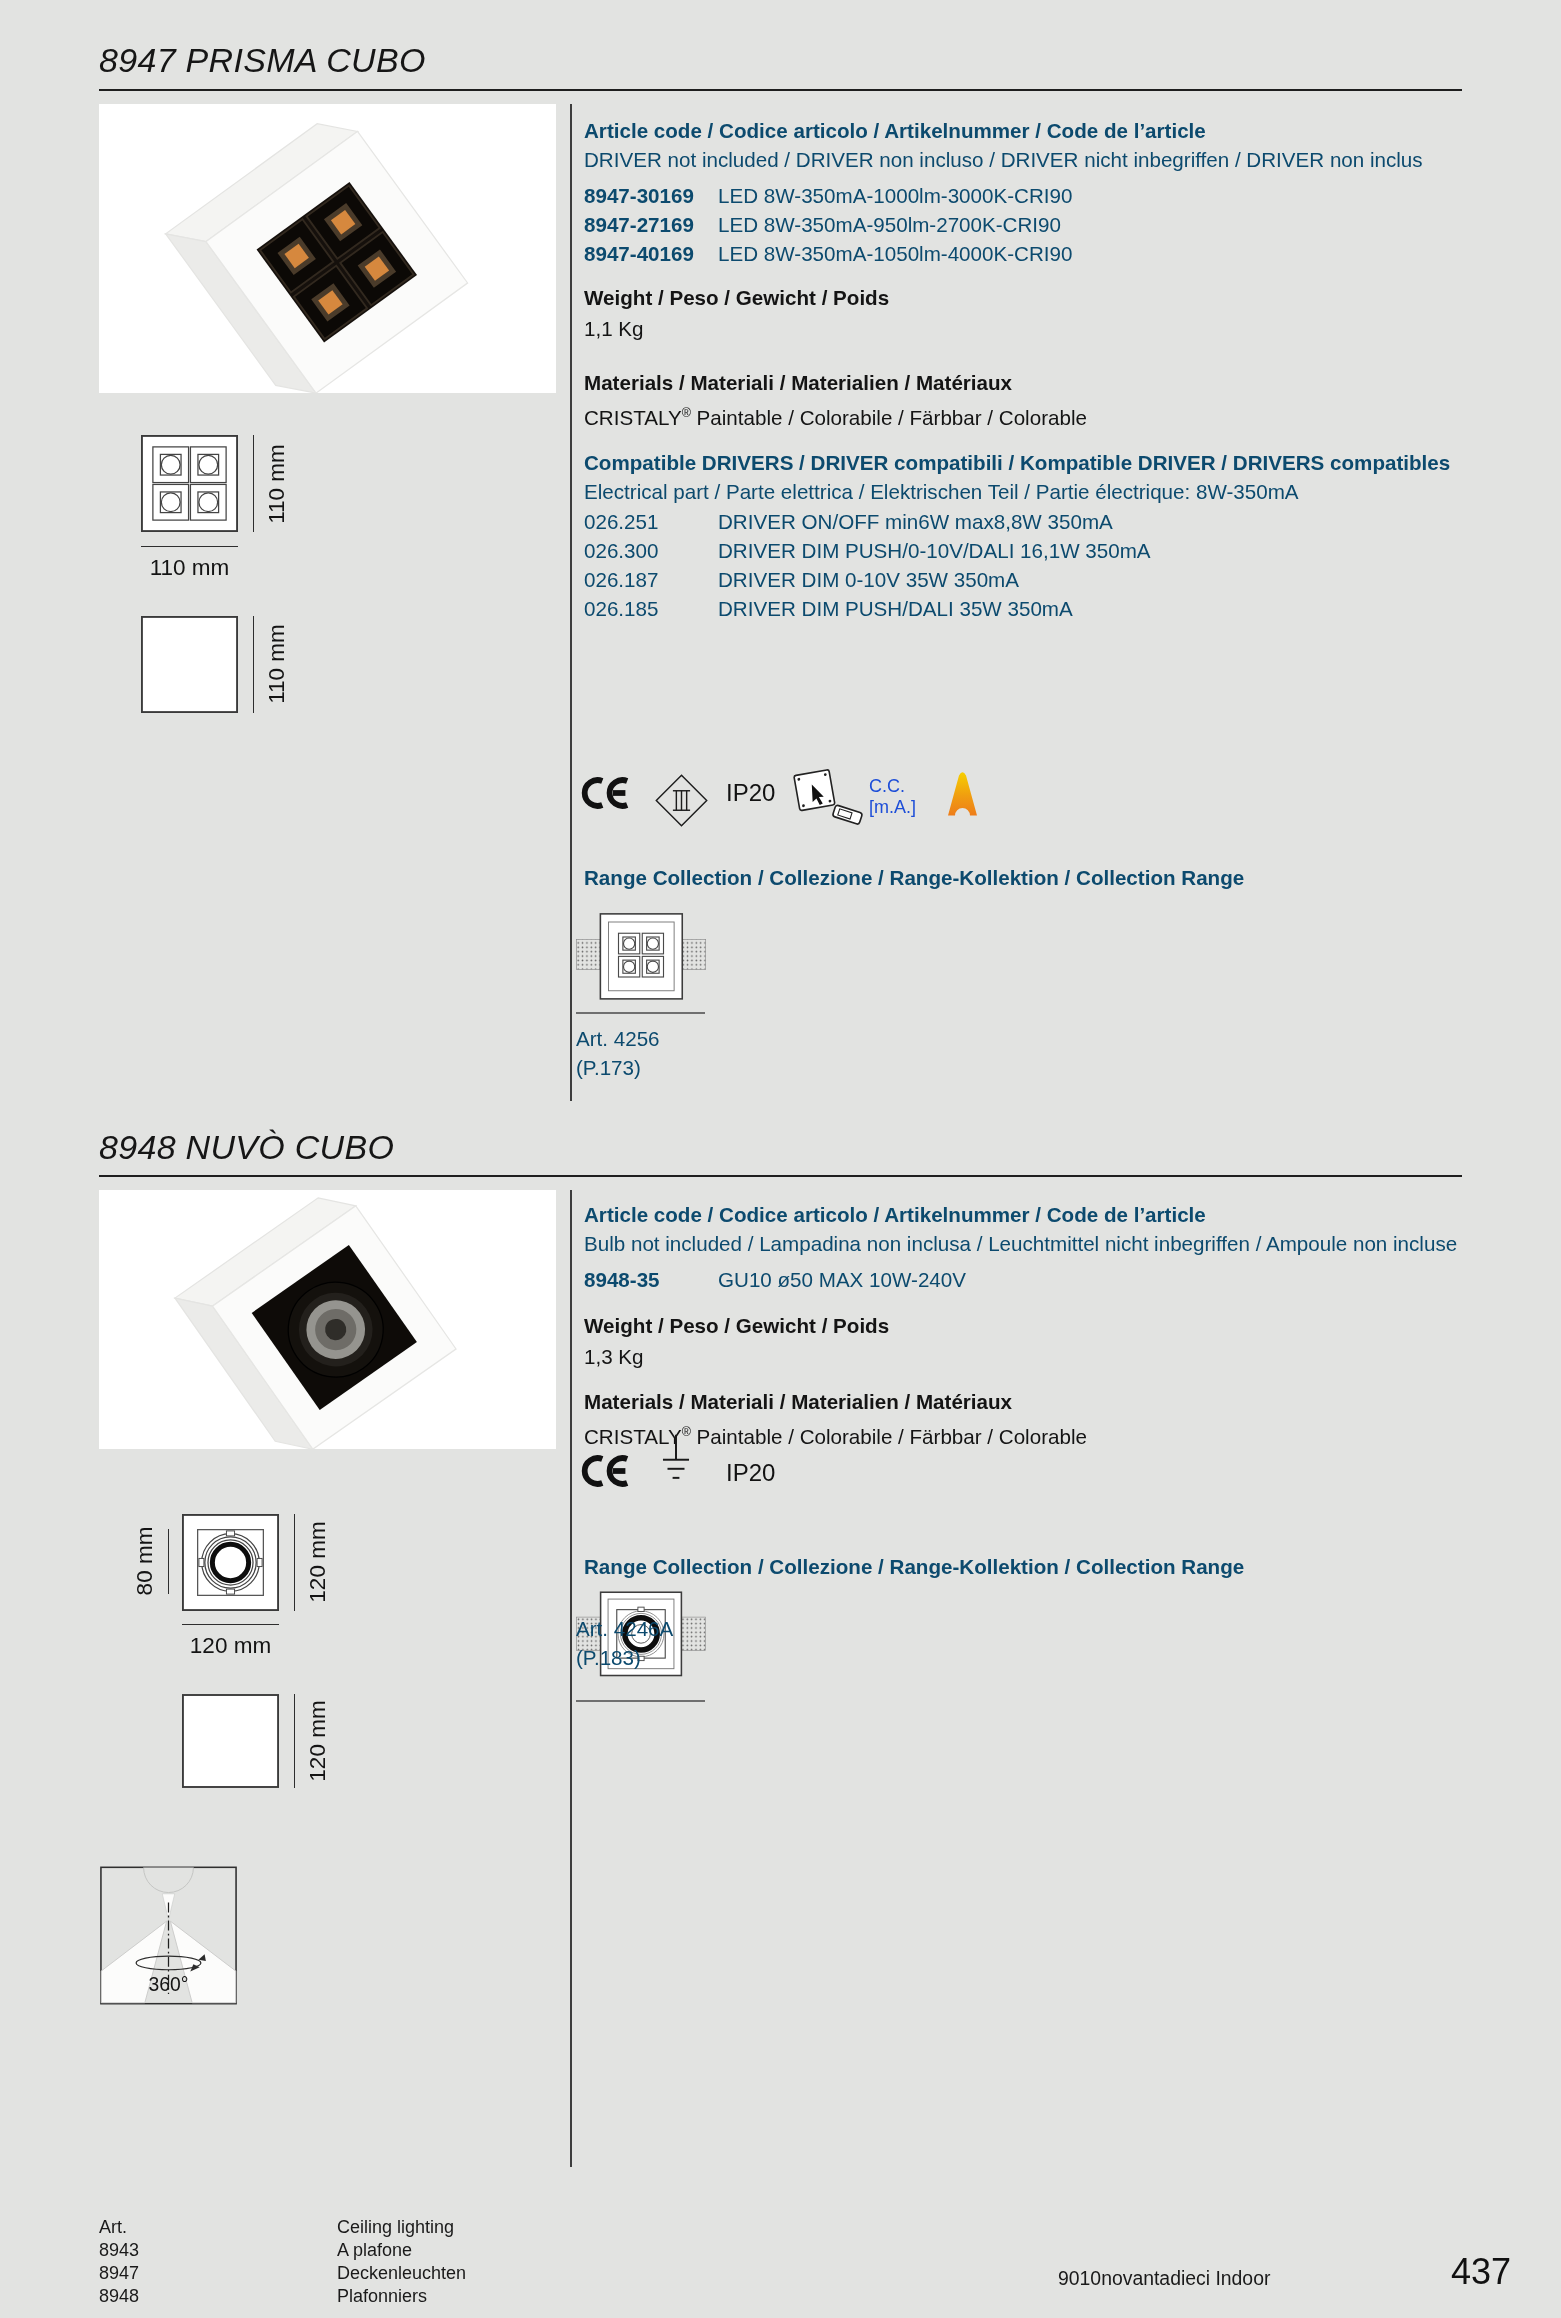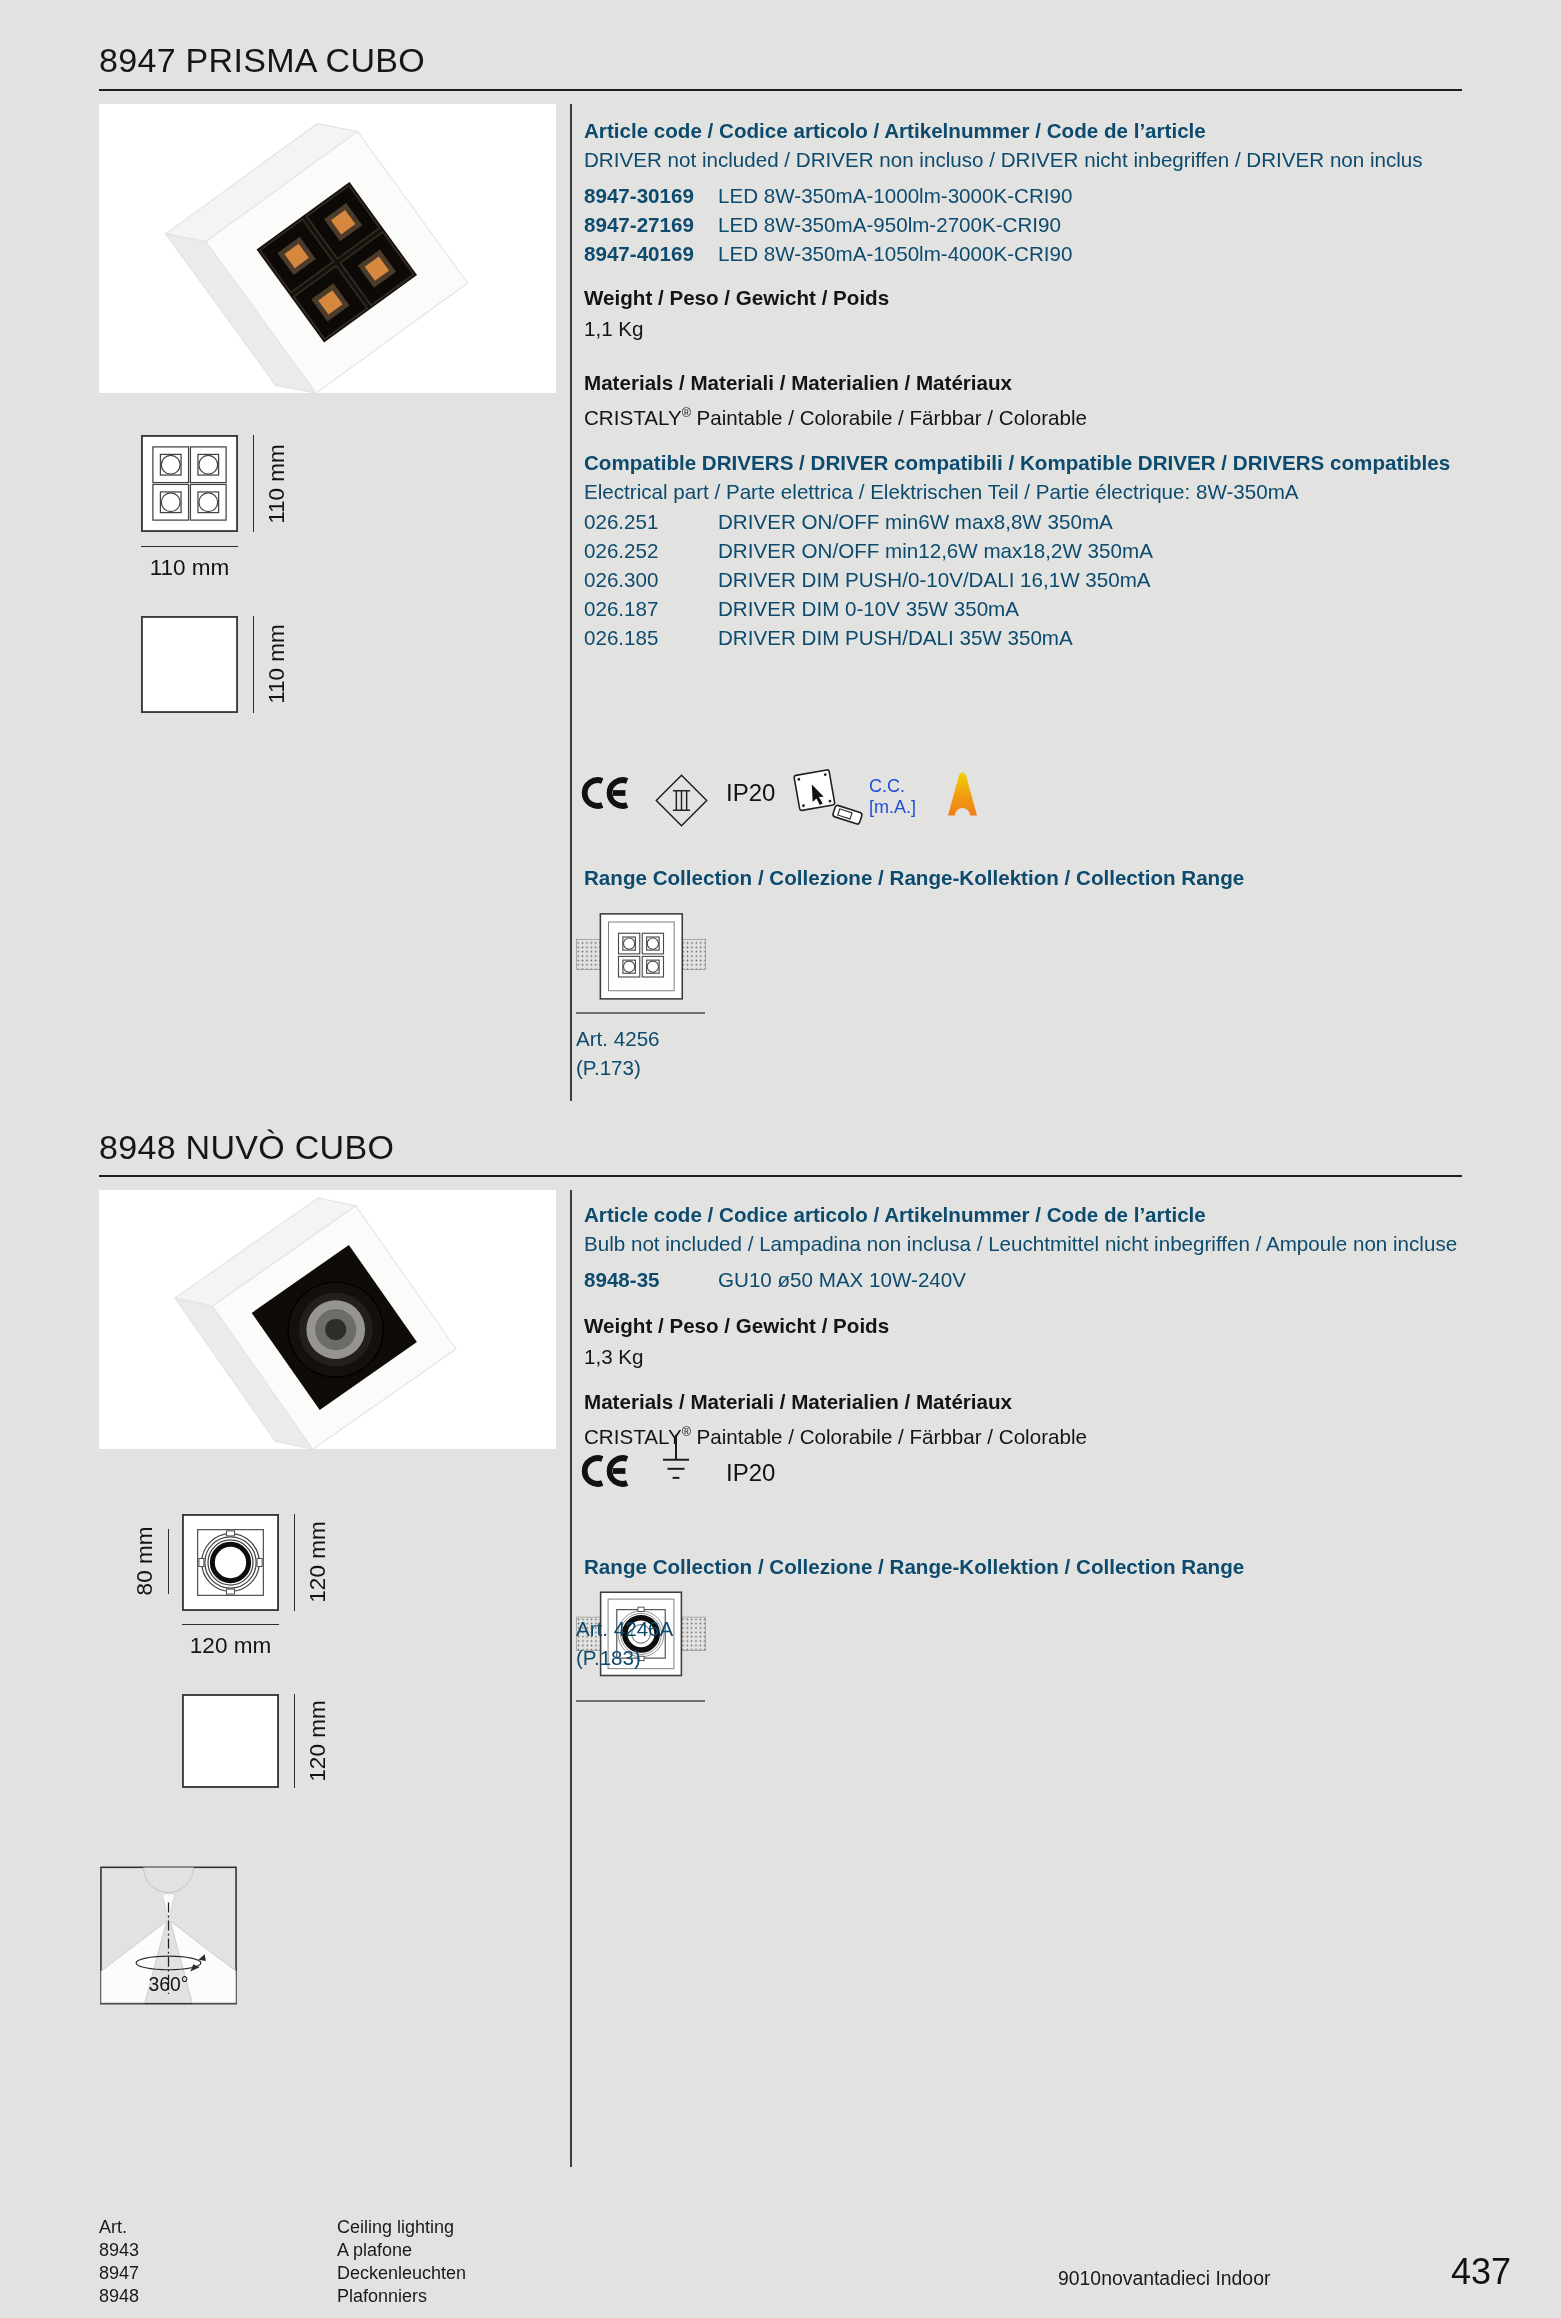--- a/index.html
+++ b/index.html
@@ -1,19 +1,19 @@
 <!DOCTYPE html>
 <html style="font-size:10px"><head>
 <meta charset="utf-8">
 <style>
   html,body{margin:0;padding:0;}
   body{background:#cfcfcd;font-family:"Liberation Sans","DejaVu Sans",sans-serif;}
   .page{position:relative;width:1561px;height:2319px;margin:0 auto;background:#e2e3e1;color:#161616;overflow:hidden;}
   .abs{position:absolute;}
-  .title{font-size:34px;letter-spacing:0.3px;font-weight:normal;margin:0;white-space:nowrap;}
+  .title{font-size:34px;letter-spacing:0.3px;font-weight:normal;margin:0;white-space:nowrap;font-style:italic;}
   .rule{position:absolute;background:#1e1e1e;height:1.9px;}
   .vdivider{position:absolute;width:1.9px;background:#3d3d3d;}
   .tb{position:absolute;font-size:20.6px;line-height:29px;color:#0c4a6e;white-space:nowrap;}
   .tb2{position:absolute;font-size:20.6px;line-height:31px;color:#141414;white-space:nowrap;}
   .b{font-weight:bold;}
   .gap11{height:6.9px;}
   .gap2{height:1.2px;}
   .row{display:flex;}
   .code{width:134px;flex:none;}
   .photo{position:absolute;background:#ffffff;}
@@ -122,24 +122,20 @@
 
   <div class="tb" style="left:584px;top:448px;">
     <div class="b">Compatible DRIVERS / DRIVER compatibili / Kompatible DRIVER / DRIVERS compatibles</div>
     <div>Electrical part / Parte elettrica / Elektrischen Teil / Partie électrique: 8W-350mA</div>
     <div class="gap2"></div>
     <div class="row">
         <span class="code">026.251</span>
         <span>DRIVER ON/OFF min6W max8,8W 350mA</span>
       </div>
     <div class="row">
-        <span class="code">026.252</span>
-        <span>DRIVER ON/OFF min12,6W max18,2W 350mA</span>
-      </div>
-    <div class="row">
         <span class="code">026.300</span>
         <span>DRIVER DIM PUSH/0-10V/DALI 16,1W 350mA</span>
       </div>
     <div class="row">
         <span class="code">026.187</span>
         <span>DRIVER DIM 0-10V 35W 350mA</span>
       </div>
     <div class="row">
         <span class="code">026.185</span>
         <span>DRIVER DIM PUSH/DALI 35W 350mA</span>

